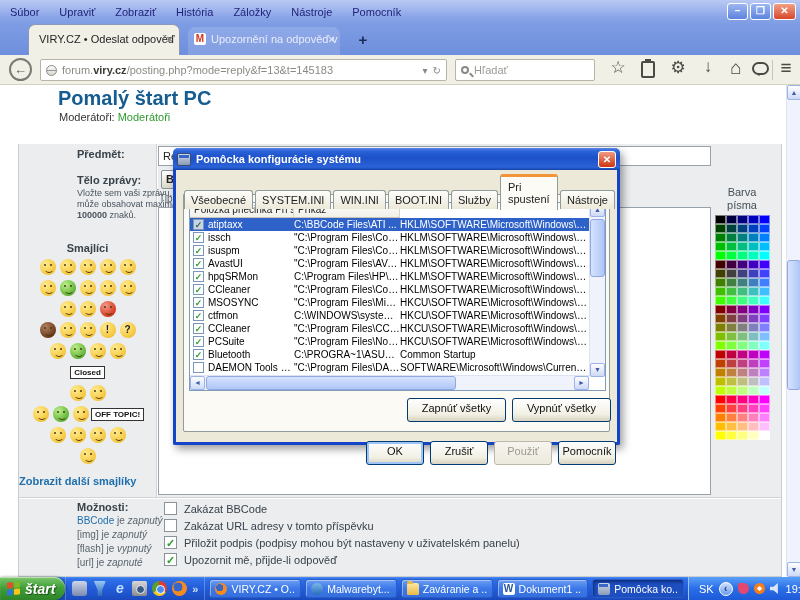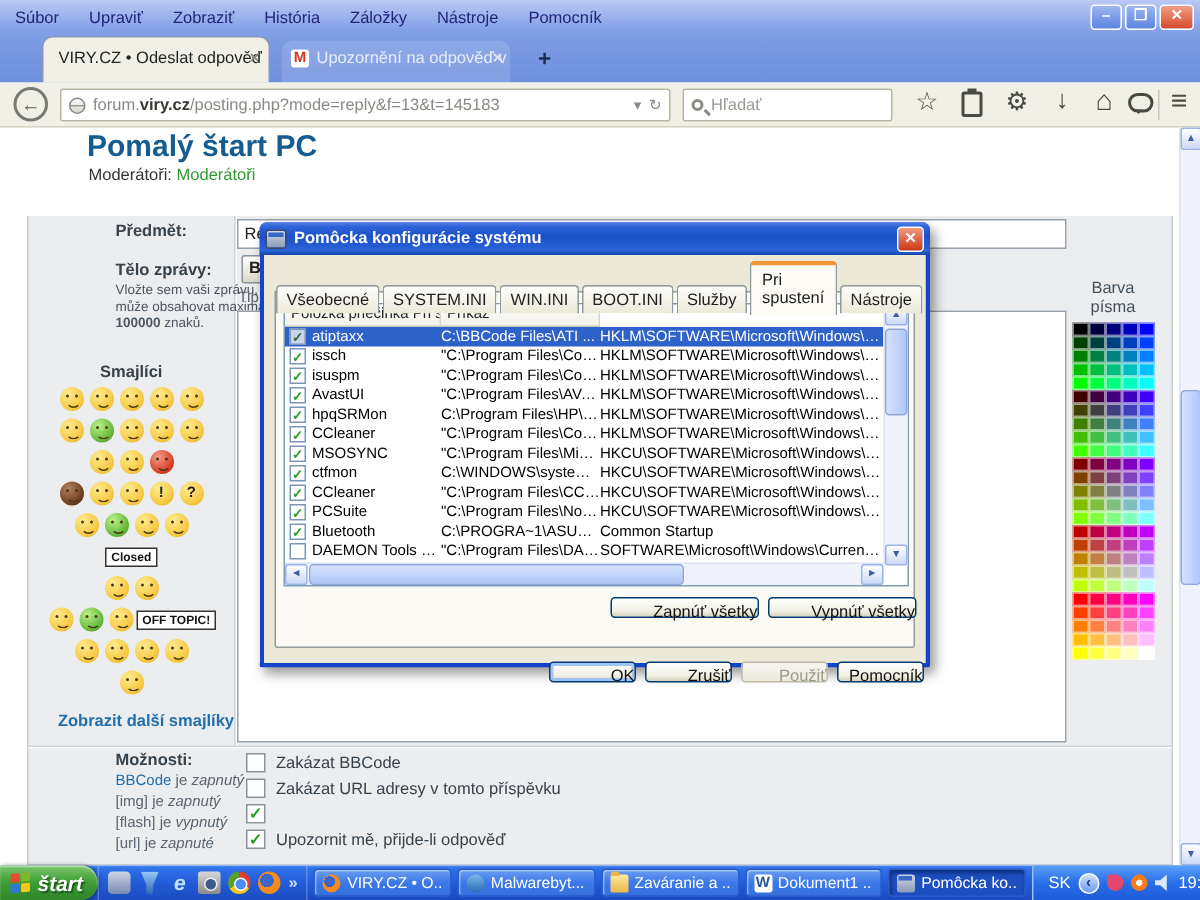--- a/index.html
+++ b/index.html
@@ -54,21 +54,21 @@
 .smilies{position:absolute;left:2px;top:112px;width:133px;text-align:center;line-height:21px}
 .sm{display:inline-block;width:16px;height:16px;border-radius:50%;background:radial-gradient(circle at 35% 30%,#ffeb8f,#f5c63c 70%,#c9a02a);position:relative;vertical-align:middle;margin:0 2px}
 .sm:before{content:"";position:absolute;left:4px;top:5px;width:2px;height:2px;border-radius:50%;background:#4a3a10;box-shadow:6px 0 0 #4a3a10}
 .sm:after{content:"";position:absolute;left:4px;top:7px;width:8px;height:5px;border:1px solid transparent;border-bottom:1px solid #4a3a10;border-radius:0 0 8px 8px}
 .sm.g{background:radial-gradient(circle at 35% 30%,#bdf08a,#5fb335 70%,#3f8520)}
 .sm.r{background:radial-gradient(circle at 35% 30%,#f59a8a,#d5391e 70%,#9a2410)}
 .sm.d{background:radial-gradient(circle at 35% 30%,#b08060,#6a3a1a 70%,#3a1a08)}
 .sm.t{background:radial-gradient(circle at 35% 30%,#ffeb8f,#f5c63c 70%,#c9a02a);color:#222;font-size:10px;font-weight:bold;line-height:16px}
 .sm.t:before,.sm.t:after{display:none}
 .sign{display:inline-block;background:#fff;border:1px solid #333;color:#111;font-size:8px;font-weight:bold;padding:1px 3px;vertical-align:middle;line-height:9px;text-align:center}
-.morelink{position:absolute;left:0;top:331px;width:137px;text-align:right;font-weight:bold;color:#1f6fad}
+.morelink{position:absolute;left:0;top:331px;width:137px;text-align:left;font-weight:bold;color:#1f6fad}
 .subjinput{position:absolute;left:139px;top:2px;width:553px;height:20px;background:#fff;border:1px solid #98a2ac;padding:3px 4px;color:#222}
 .bbtn{position:absolute;left:142px;top:26px;width:18px;height:19px;background:linear-gradient(#fff,#dcd8c8);border:1px solid #8a929a;border-radius:2px;font-weight:bold;text-align:center;line-height:17px;color:#222}
 .tiplabel{position:absolute;left:140px;top:49px;font-size:10px;color:#5a6570}
 .bodyarea{position:absolute;left:139px;top:63px;width:553px;height:288px;background:#fff;border:1px solid #98a2ac}
 .palettelabel{position:absolute;left:688px;top:42px;width:70px;text-align:center;color:#44505a;line-height:13px}
 .palette{position:absolute;left:696px;top:71px;width:55px}
 .prow{display:flex;height:9px}
 .pcell{width:11px;height:9px;border:0.5px solid rgba(255,255,255,.5)}
 .optline{position:absolute;left:58px;font-size:10px;color:#5a6570}
 .optline .tag{color:#5a6570}
@@ -97,21 +97,21 @@
 .lrow.sel{background:#2e62c8;color:#fff}
 .ck{width:11px;height:11px;background:#fff;border:1px solid #7a96b8;margin:0 4px 0 3px;flex:0 0 11px;text-align:center;line-height:10px;font-size:9px;color:#2e9e2e;font-weight:bold}
 .lrow.sel .ck{background:#c8d4e8;color:#3a6a3a}
 .cell{overflow:hidden;text-overflow:ellipsis}
 .cn{width:86px}.cc{width:106px}.cl{flex:1}
 .lvscroll{position:absolute;right:0;top:0;width:16px;height:174px;background:#f0f3fc;border-left:1px solid #dde3f2}
 .lvthumb{position:absolute;left:0;top:16px;width:15px;height:58px;background:linear-gradient(90deg,#d7e3fe,#aec6f6);border:1px solid #90a8de;border-radius:3px}
 .lhscroll{position:absolute;left:0;bottom:0;width:399px;height:15px;background:#f0f3fc;border-top:1px solid #dde3f2}
 .lhthumb{position:absolute;left:16px;top:0;width:250px;height:14px;background:linear-gradient(180deg,#d7e3fe,#aec6f6);border:1px solid #90a8de;border-radius:3px}
 .sbh{width:15px;height:14px;position:absolute;background:linear-gradient(#fefefe,#cdd9f7);border:1px solid #9cb3e8;border-radius:2px;color:#3c5da8;font-size:7px;text-align:center;line-height:12px}
-.xbtn{position:absolute;height:14px;border:1px solid #003c74;border-radius:3px;background:linear-gradient(180deg,#fefefe,#f2f0e4 70%,#d8d2bf);font-size:11px;color:#111;text-align:right;line-height:18px}
+.xbtn{position:absolute;height:24px;border:1px solid #003c74;border-radius:3px;background:linear-gradient(180deg,#fefefe,#f2f0e4 70%,#d8d2bf);font-size:11px;color:#111;text-align:center;line-height:18px}
 .xbtn.focus{box-shadow:inset 0 0 0 2px #9ec5f5}
 .xbtn.disabled{color:#9b9a8e;border-color:#bdb9a8;background:linear-gradient(#f6f5ef,#eceadd)}
 
 .taskbar{left:0;top:577px;width:800px;height:23px;background:linear-gradient(180deg,#4b8df8 0%,#3071e8 8%,#245edb 45%,#1d51c8 82%,#1b49bd);z-index:100;display:flex;align-items:center}
 .startbtn{width:70px;height:23px;border-radius:0 11px 11px 0;background:linear-gradient(180deg,#7cc76c,#3f9e37 48%,#2f8528);box-shadow:inset 0 1px 1px rgba(255,255,255,.5),1px 0 3px rgba(0,0,0,.4);display:flex;align-items:center;gap:5px;padding:0 10px 0 7px;color:#fff;font-weight:bold;font-style:italic;font-size:14px;text-shadow:1px 1px 1px #1a5214}
 .flag{width:13px;height:13px;display:grid;grid-template-columns:6px 6px;gap:1px;transform:skewY(-6deg)}
 .flag i{display:block;height:6px;border-radius:1px}
 .ql{display:flex;align-items:center;gap:5px;padding:0 6px;border-left:1px solid rgba(255,255,255,.25);border-right:1px solid rgba(255,255,255,.25);height:23px}
 .qli{width:15px;height:15px;border-radius:3px}
 .qli.app{background:linear-gradient(#cdd6e8,#7a8ab0)}
@@ -433,20 +433,21 @@
         <div class="fcrow">
           <span class="fck"></span>
           <span>Zakázat BBCode</span>
         </div>
         <div class="fcrow">
           <span class="fck"></span>
           <span>Zakázat URL adresy v tomto příspěvku</span>
         </div>
         <div class="fcrow">
           <span class="fck">✓</span>
+          <span>Přiložit podpis (podpisy mohou být nastaveny v uživatelském panelu)</span>
         </div>
         <div class="fcrow">
           <span class="fck">✓</span>
           <span>Upozornit mě, přijde-li odpověď</span>
         </div>
       </div>
   </div>
 
   <div class="abs dialog">
     <div class="dtitle">

